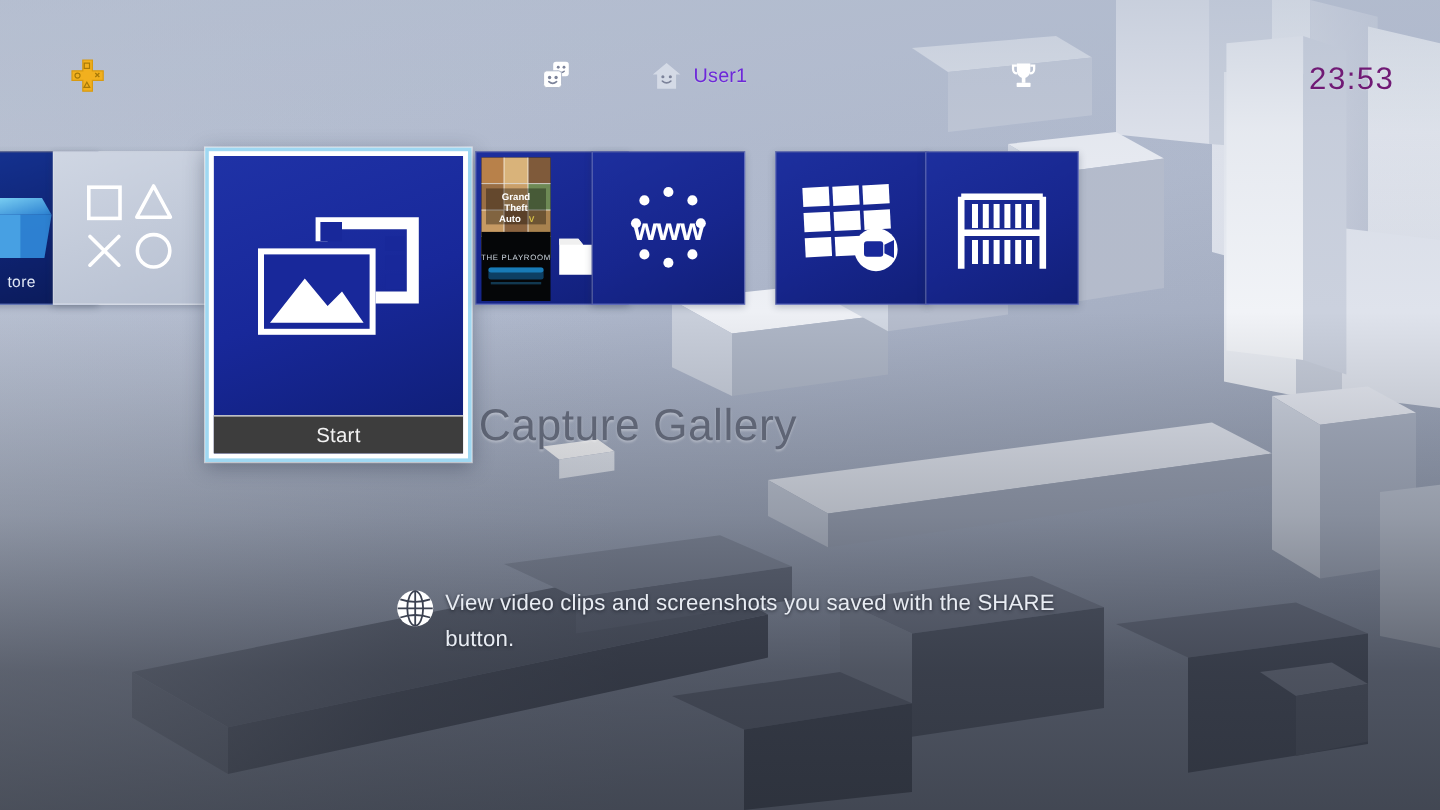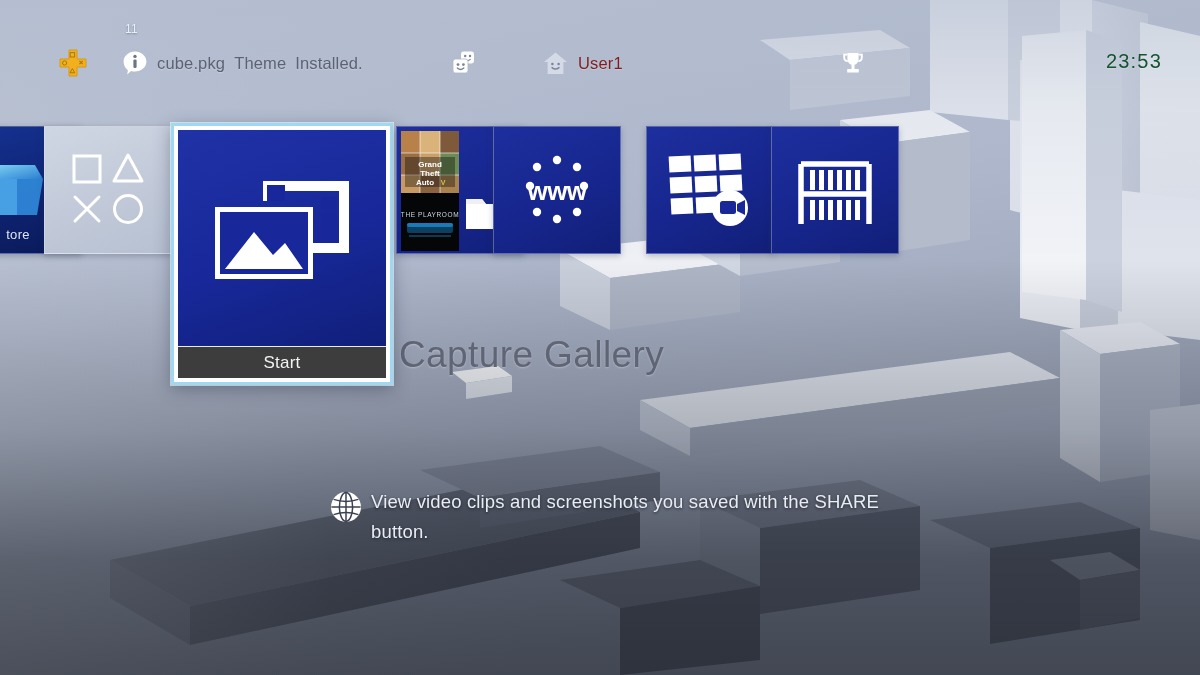--- a/index.html
+++ b/index.html
@@ -48,28 +48,28 @@
   .notif-icon { width:26px; height:26px; display:block; }
   .notif-text {
     margin-left:9px; font-size:16.5px; color:#5b6273; letter-spacing:0.15px;
     white-space:nowrap; text-shadow:0 1px 1px rgba(255,255,255,0.25);
   }
   .notif-text span { margin-right:9px; }
 
   .friends { left:450px; top:46px; }
   .home-user { left:542px; top:46px; }
   .home-user-label {
-    margin-left:9px; font-size:16.5px; color:#7f1d1d; letter-spacing:0.15px;
+    margin-left:9px; font-size:16.5px; color:#6d28d9; letter-spacing:0.15px;
     text-shadow:0 1px 1px rgba(255,255,255,0.25);
   }
   .trophy { left:840px; top:46px; }
 
   .clock {
     position:absolute; right:38px; top:50px;
-    font-size:20px; color:#14532d; letter-spacing:1.2px;
+    font-size:26px; color:#701a75; letter-spacing:1.2px;
     text-shadow:0 1px 1px rgba(255,255,255,0.22);
   }
 
   
   #tilerow { position:absolute; left:0; top:126px; z-index:15; height:260px; }
 
   .tile-small {
     position:absolute; top:0;
     width:128px; height:128px;
     border:1px solid rgba(255,255,255,0.30);
@@ -287,31 +287,20 @@
   <div class="tb-item ps-plus">
     <svg width="30" height="30" viewBox="0 0 30 30">
       <path d="M11 2 L19 2 L19 11 L28 11 L28 19 L19 19 L19 28 L11 28 L11 19 L2 19 L2 11 L11 11 Z" fill="#f2b01e" stroke="#d89a10" stroke-width="1"></path>
       <rect x="12.2" y="4.6" width="4.4" height="4.4" fill="none" stroke="#a77a08" stroke-width="1"></rect>
       <circle cx="6.6" cy="15" r="2.1" fill="none" stroke="#a77a08" stroke-width="1"></circle>
       <path d="M21.4 12.8 l3.4 3.4 M24.8 12.8 l-3.4 3.4" stroke="#a77a08" stroke-width="1.1"></path>
       <path d="M14.4 20.6 l2.4 4.2 l-4.8 0 Z" fill="none" stroke="#a77a08" stroke-width="1"></path>
     </svg>
   </div>
 
-  <div class="tb-item notif">
-    <span class="notif-badge">11</span>
-    <svg class="notif-icon" viewBox="0 0 26 26">
-      <path d="M13 1.6 C19.3 1.6 24.4 6 24.4 11.6 C24.4 17.2 19.3 21.6 13 21.6 C11.6 21.6 10.3 21.4 9.1 21.05 L5.2 24.6 L5.9 20.2 C3.2 18.3 1.6 15.2 1.6 11.6 C1.6 6 6.7 1.6 13 1.6 Z" fill="#ffffff"></path>
-      <circle cx="13" cy="6.4" r="1.7" fill="#6d7486"></circle>
-      <rect x="11.4" y="9.4" width="3.2" height="8.6" rx="1.2" fill="#6d7486"></rect>
-    </svg>
-    <div class="notif-text">
-      <span>cube.pkg</span><span>Theme</span><span>Installed.</span>
-    </div>
-  </div>
 
   <div class="tb-item friends">
     <svg width="28" height="28" viewBox="0 0 28 28">
       <rect x="11" y="2.5" width="13" height="12" rx="2.4" fill="#ffffff"></rect>
       <circle cx="15.2" cy="7" r="1.2" fill="#7c839a"></circle>
       <circle cx="20" cy="7" r="1.2" fill="#7c839a"></circle>
       <path d="M15 10.4 q2.6 2.2 5.2 0" stroke="#7c839a" stroke-width="1.2" fill="none" stroke-linecap="round"></path>
       <rect x="3" y="10" width="15" height="14" rx="2.6" fill="#ffffff" stroke="#aeb6c8" stroke-width="0.8"></rect>
       <circle cx="8" cy="15.6" r="1.4" fill="#7c839a"></circle>
       <circle cx="13.4" cy="15.6" r="1.4" fill="#7c839a"></circle>

